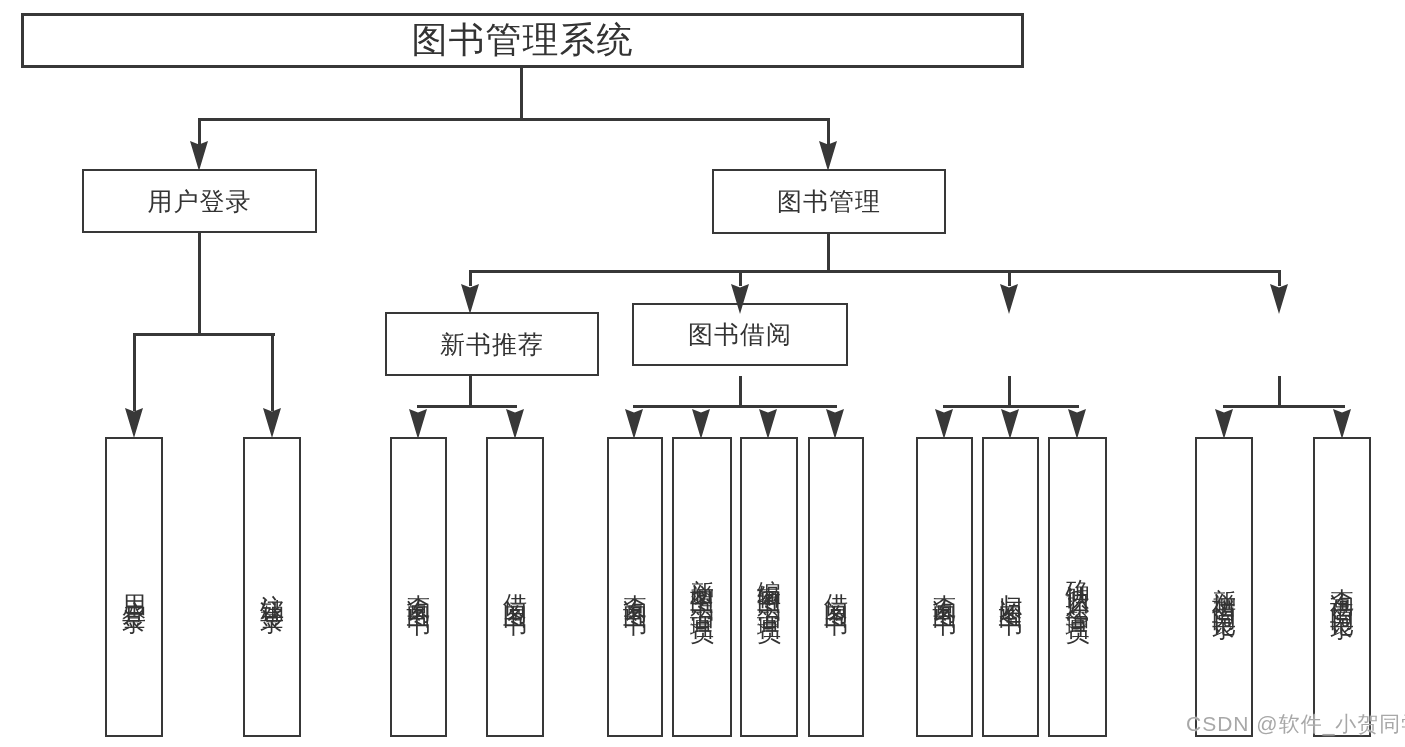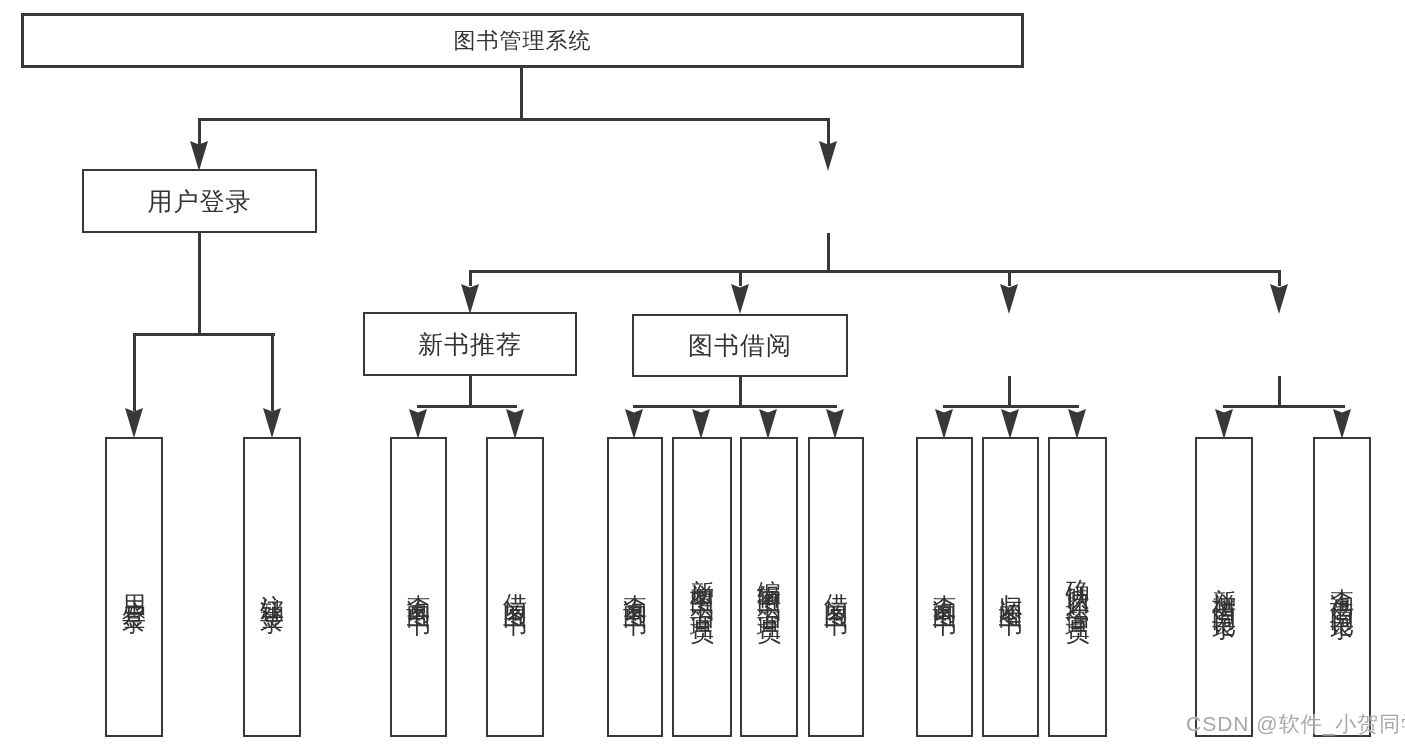--- a/index.html
+++ b/index.html
@@ -20,21 +20,21 @@
   .box{
     position:absolute;
     border:2px solid var(--line);
     background:#fff;
     display:flex;align-items:center;justify-content:center;
     font-size:25px;
     letter-spacing:1px;
     box-sizing:border-box;
     white-space:nowrap;
   }
-  .box.root{border-width:3px;font-size:22px;}
+  .box.root{border-width:3px;font-size:36px;}
   .leaf{
     position:absolute;
     top:437px;height:300px;
     border:2px solid var(--line);
     background:#fff;
     box-sizing:border-box;
     display:flex;align-items:center;justify-content:center;
     writing-mode:vertical-rl;
     text-orientation:mixed;
     font-size:24px;
@@ -62,24 +62,25 @@
 </style>
 </head>
 <body>
 
 <div class="canvas">
 
   <div class="box root" style="left:21px;top:13px;width:1003px;height:55px">图书管理系统</div>
 
   <div class="box" style="left:82px;top:169px;width:235px;height:64px">用户登录</div>
 
+  <div class="box" style="left:712px;top:169px;width:234px;height:65px">图书管理</div>
 
-  <div class="box" style="left:363px;top:312px;width:214px;height:64px">新书推荐</div>
+  <div class="box" style="left:385px;top:312px;width:214px;height:64px">新书推荐</div>
 
-  <div class="box" style="left:632px;top:314px;width:216px;height:63px">图书借阅</div>
+  <div class="box" style="left:632px;top:303px;width:216px;height:63px">图书借阅</div>
 
 
 
   <div class="leaf" style="left:105px;width:58px">用户登录</div>
   <div class="leaf" style="left:243px;width:58px">注销登录</div>
 
   <div class="leaf" style="left:390px;width:57px">查询图书</div>
   <div class="leaf" style="left:486px;width:58px">借阅图书</div>
 
   <div class="leaf" style="left:607px;width:56px">查询图书</div>

